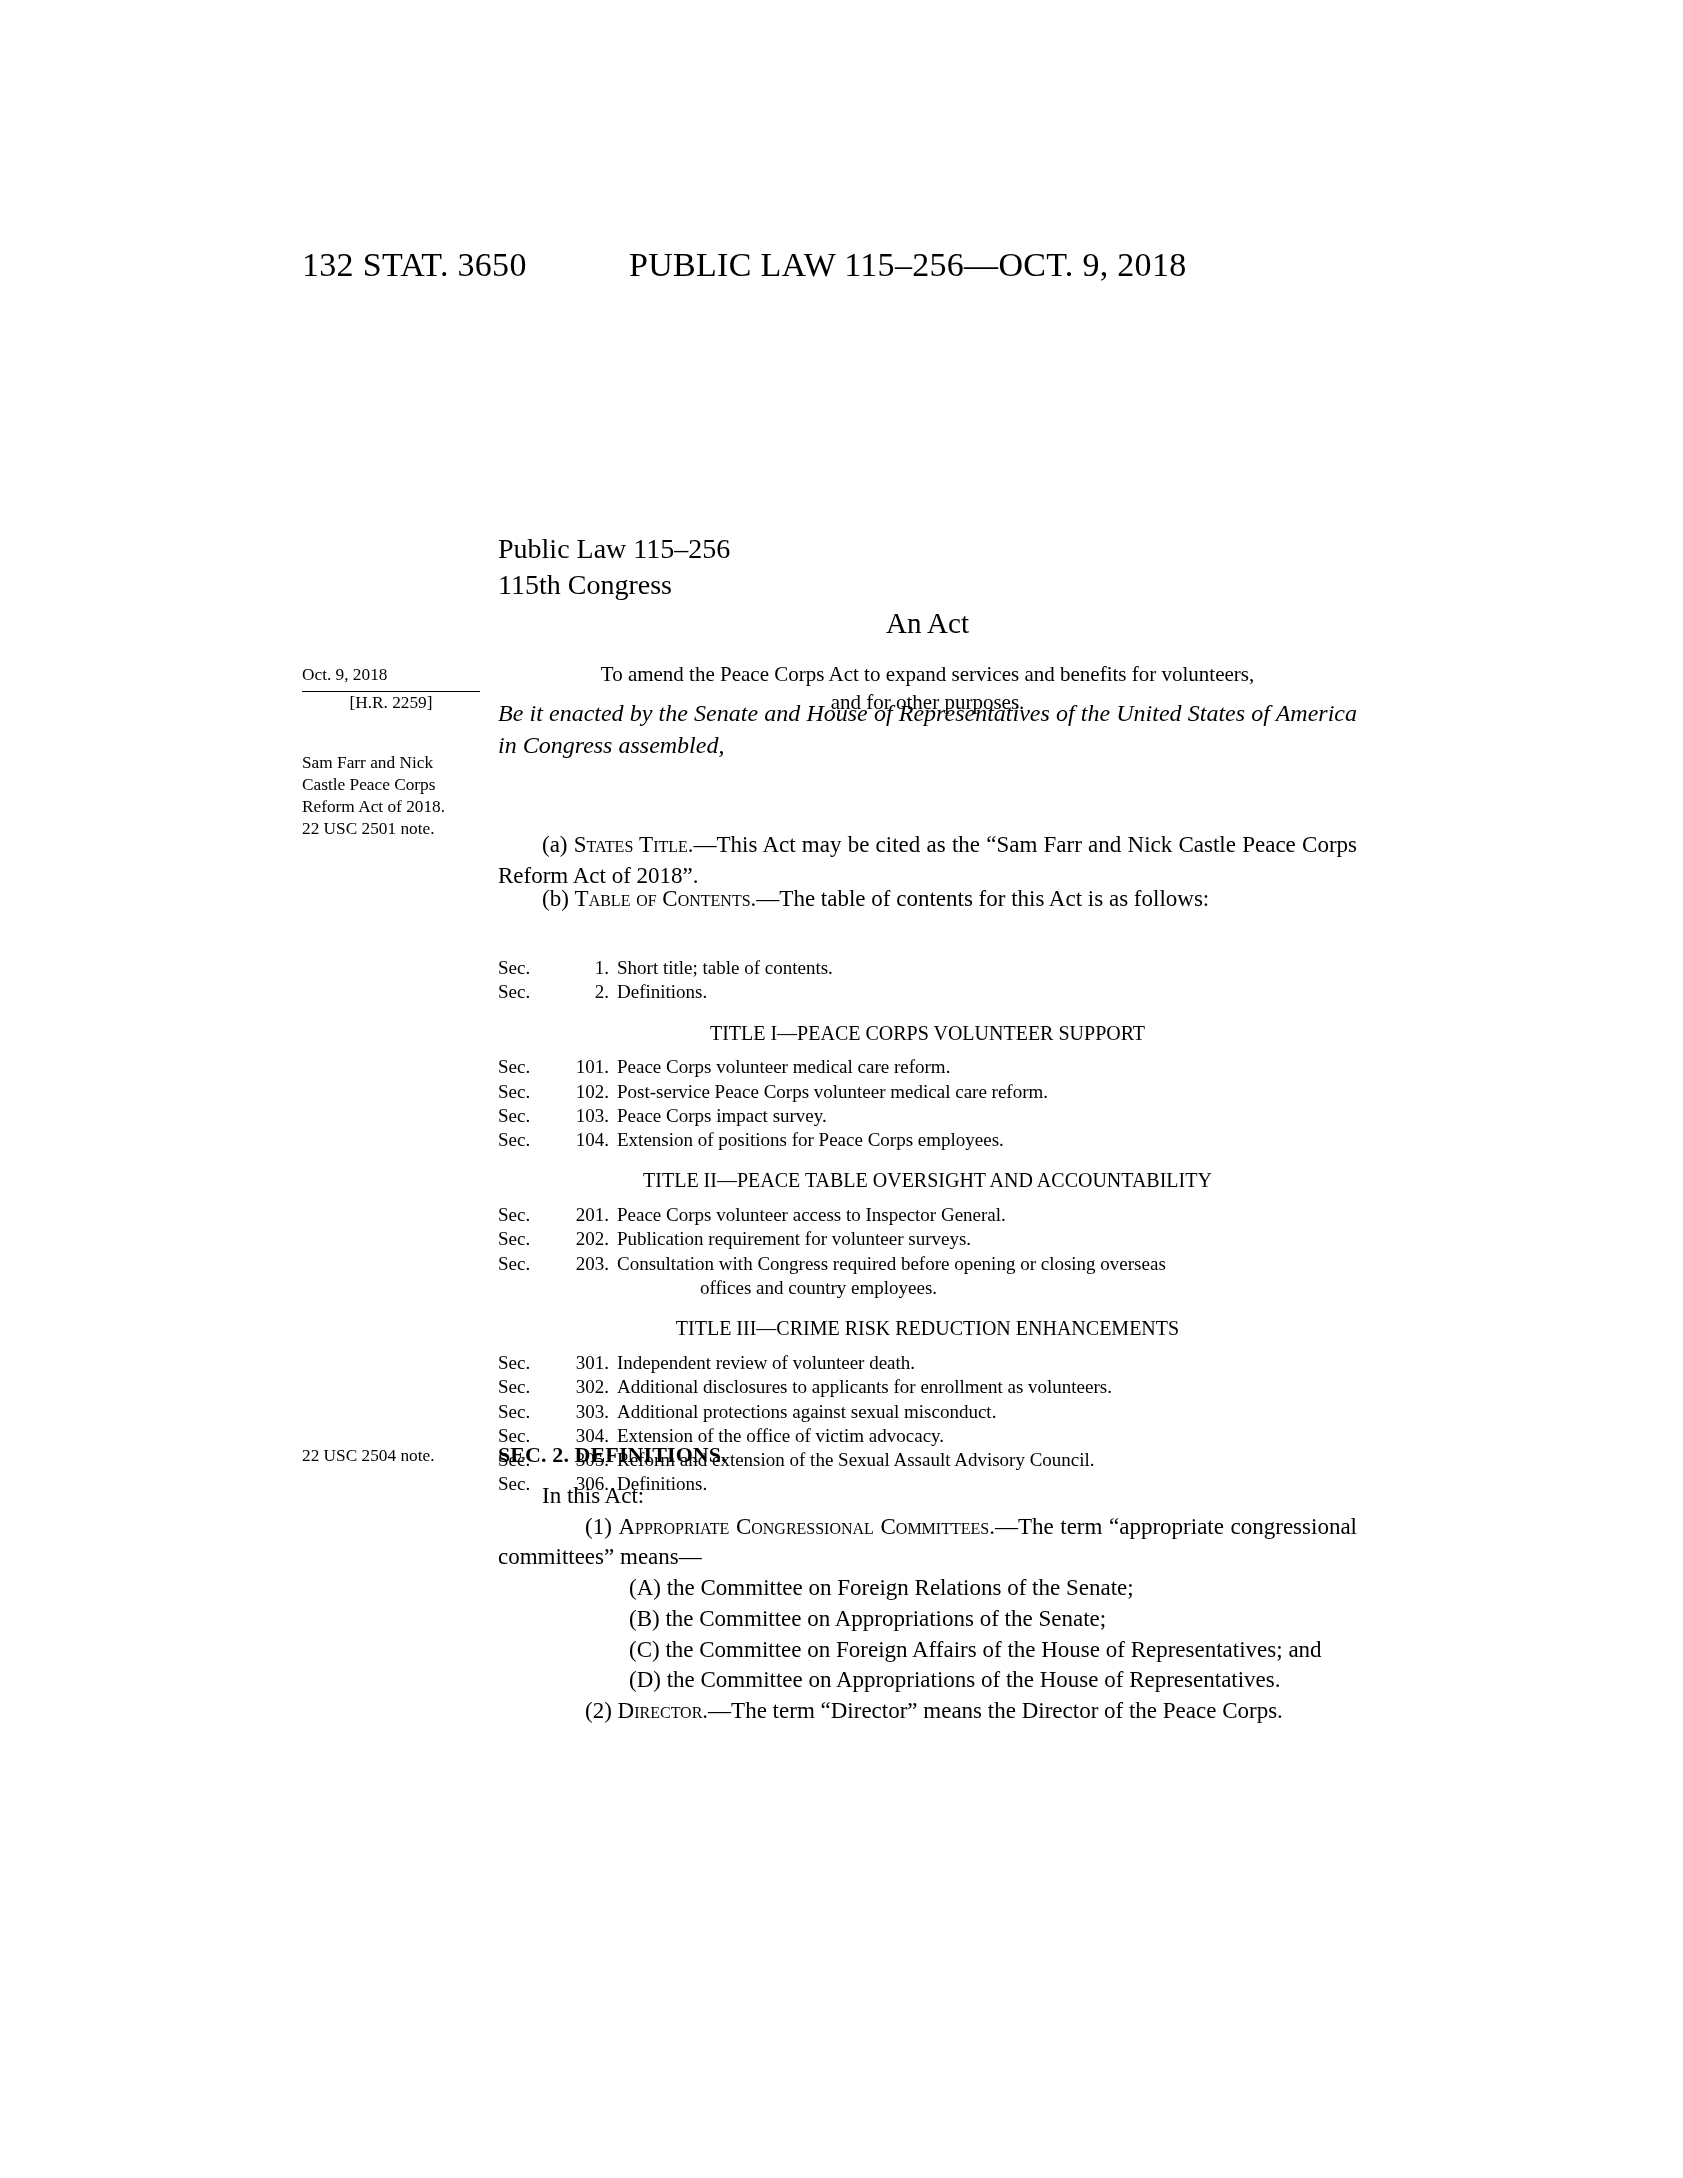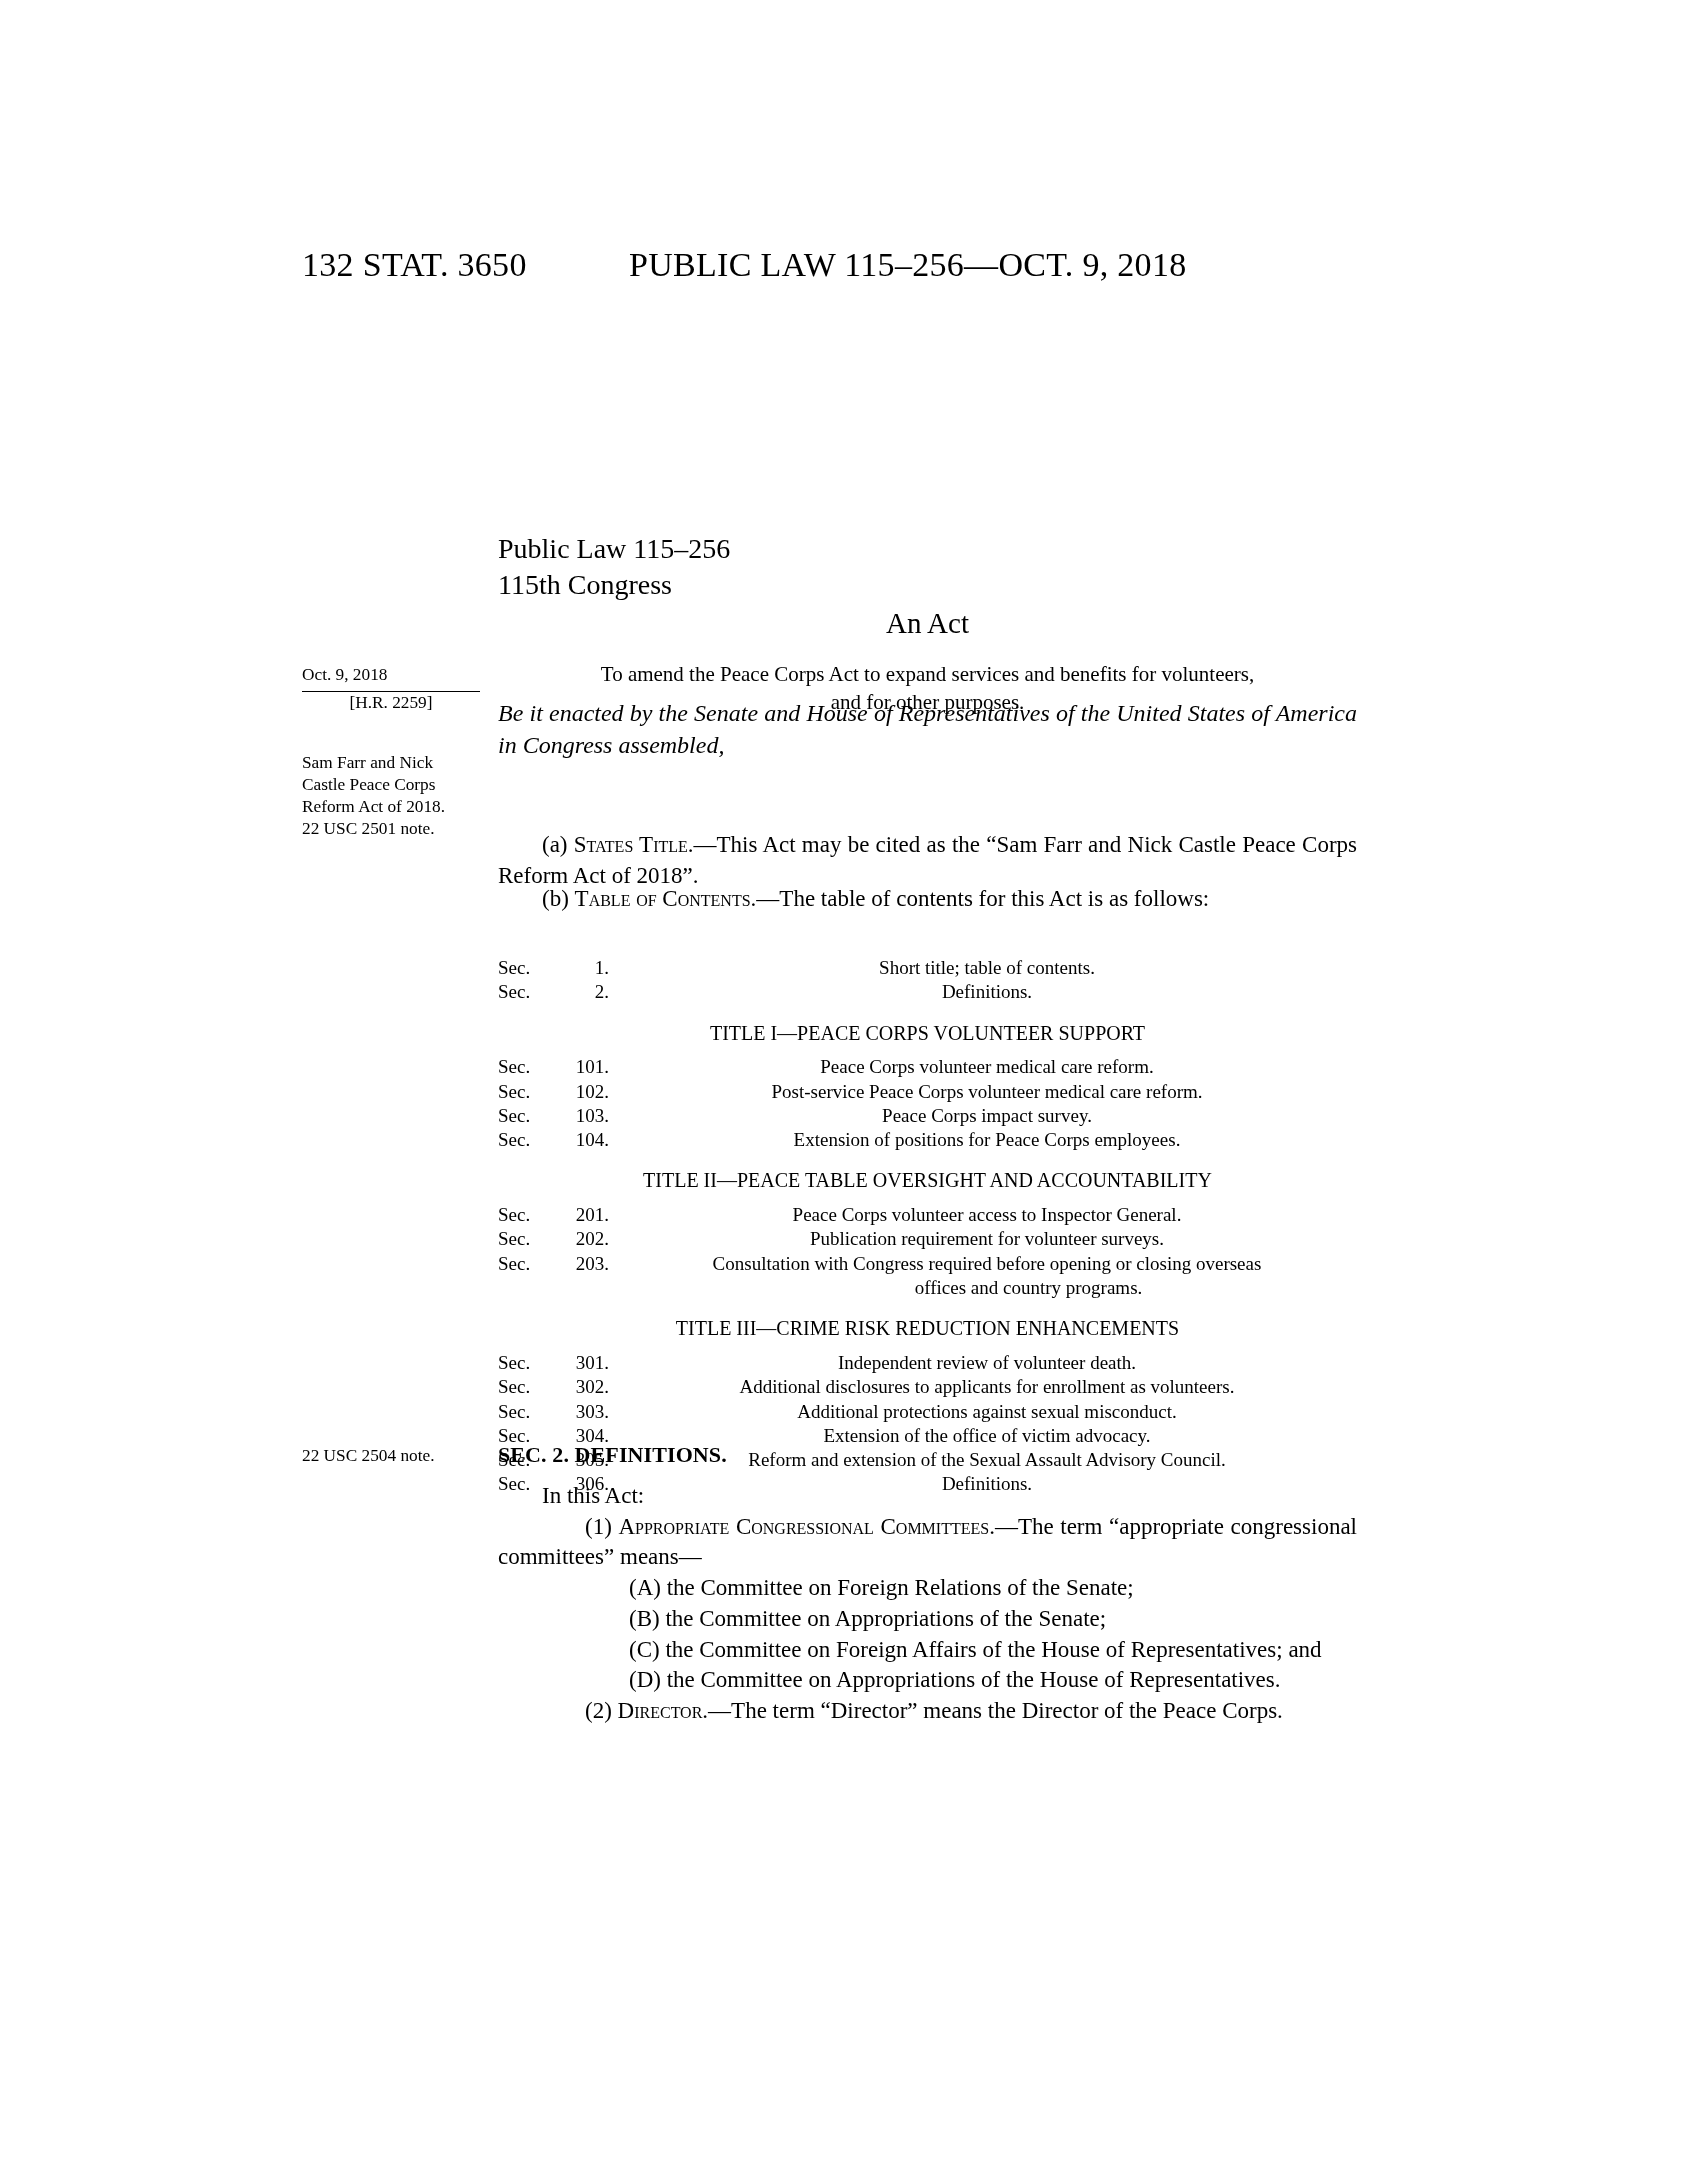--- a/index.html
+++ b/index.html
@@ -137,21 +137,20 @@
   }
   .toc-entry .num {
     width: 48px;
     flex: 0 0 48px;
     text-align: right;
     padding-right: 8px;
     box-sizing: border-box;
   }
   .toc-entry .ttl {
     flex: 1;
-    text-align: center;
   }
   .toc-entry .ttl .cont {
     display: block;
     padding-left: 83px;
   }
   .toc-title {
     text-align: center;
     font-size: 20px;
     margin: 16px 0 9px 0;
   }
@@ -243,21 +242,21 @@
         <span class="ttl">Peace Corps volunteer access to Inspector General.</span>
       </div>
       <div class="toc-entry">
         <span class="sec">Sec.</span>
         <span class="num">202.</span>
         <span class="ttl">Publication requirement for volunteer surveys.</span>
       </div>
       <div class="toc-entry">
         <span class="sec">Sec.</span>
         <span class="num">203.</span>
-        <span class="ttl">Consultation with Congress required before opening or closing overseas<span class="cont">offices and country programs.</span></span>
+        <span class="ttl">Consultation with Congress required before opening or closing overseas<span class="cont">offices and country employees.</span></span>
       </div>
       <div class="toc-title">TITLE III—CRIME RISK REDUCTION ENHANCEMENTS</div>
       <div class="toc-entry">
         <span class="sec">Sec.</span>
         <span class="num">301.</span>
         <span class="ttl">Independent review of volunteer death.</span>
       </div>
       <div class="toc-entry">
         <span class="sec">Sec.</span>
         <span class="num">302.</span>

